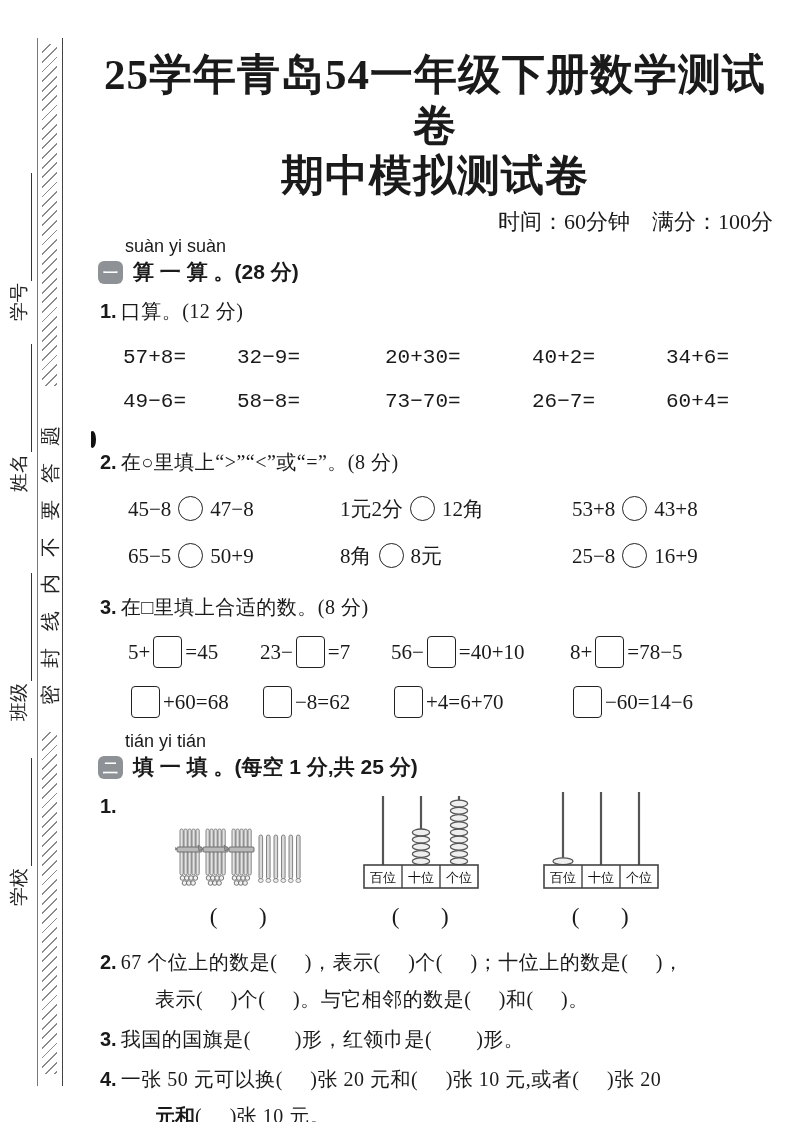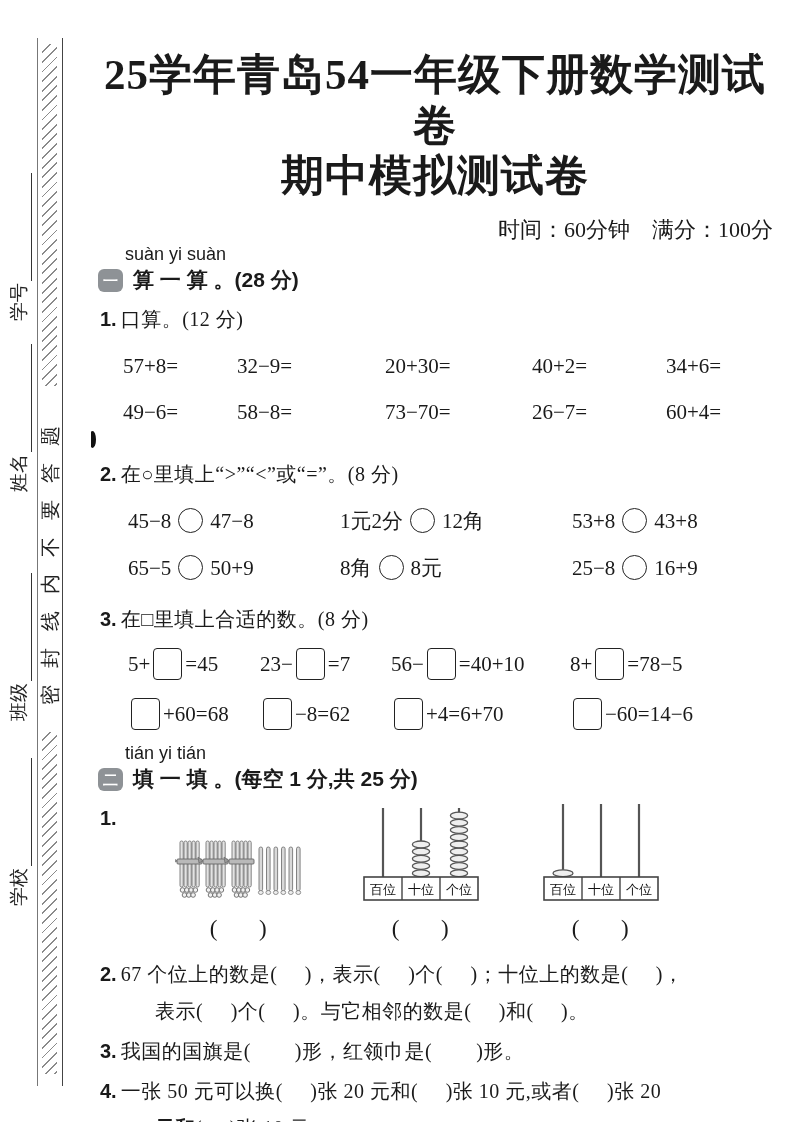--- a/index.html
+++ b/index.html
@@ -38,40 +38,40 @@
   .f-banji { top:635px; } .f-xuexiao { top:820px; }
   .artifact {
     position:absolute; left:89px; top:431px; width:7px; height:17px;
     border-right:5px solid #111; border-radius:50%;
   }
 
   
   .main { position:absolute; left:85px; top:0; width:700px; }
   .title { margin:0; text-align:center; font-weight:bold; font-size:43px; line-height:1.18; letter-spacing:1px; }
   .title1 { margin-top:50px; }
-  .meta { text-align:right; font-size:22px; margin-top:13px; padding-right:12px; }
+  .meta { text-align:right; font-size:22px; margin-top:5px; padding-right:12px; }
 
   .pinyin { font-family:"Liberation Sans", sans-serif; font-size:18px; margin-left:40px; line-height:1; }
   .pinyin2 { margin-top:14px; }
   .sec-header {
     display:flex; align-items:center; gap:10px; margin:3px 0 0 13px;
     font-family:"Liberation Sans", sans-serif; font-weight:bold; font-size:21px;
   }
   .badge {
     flex:0 0 auto; width:25px; height:23px; border-radius:6px;
     color:#fff; font-size:15px; line-height:23px; text-align:center;
   }
 
   .qline { font-size:20px; margin:12px 0 0 0; padding-left:15px; }
   .qnum { font-family:"Liberation Sans", sans-serif; font-weight:bold; margin-right:4px; }
   .cont { padding-left:55px; }
   .qtext { letter-spacing:0.5px; }
 
   .calc-row { display:grid; grid-template-columns:114px 148px 147px 134px auto;
-              padding-left:38px; font-size:21px; margin-top:21px; }
+              padding-left:38px; font-size:21px; margin-top:21px;font-family:Liberation Mono, monospace; }
   .cmp-row  { display:grid; grid-template-columns:212px 232px auto; align-items:center;
               padding-left:43px; font-size:21px; margin-top:19px; }
   .fillrow  { display:grid; grid-template-columns:132px 131px 179px auto; align-items:center;
               padding-left:43px; font-size:21px; margin-top:15px; }
   .cell { white-space:nowrap; }
 
   .cmp-circle { display:inline-block; width:25px; height:25px; border:1.7px solid #222;
                 border-radius:50%; vertical-align:-5px; margin:0 7px; }
   .fill-box { display:inline-block; width:29px; height:32px; border:1.7px solid #222;
               border-radius:4px; vertical-align:-9px; margin:0 3px; }

